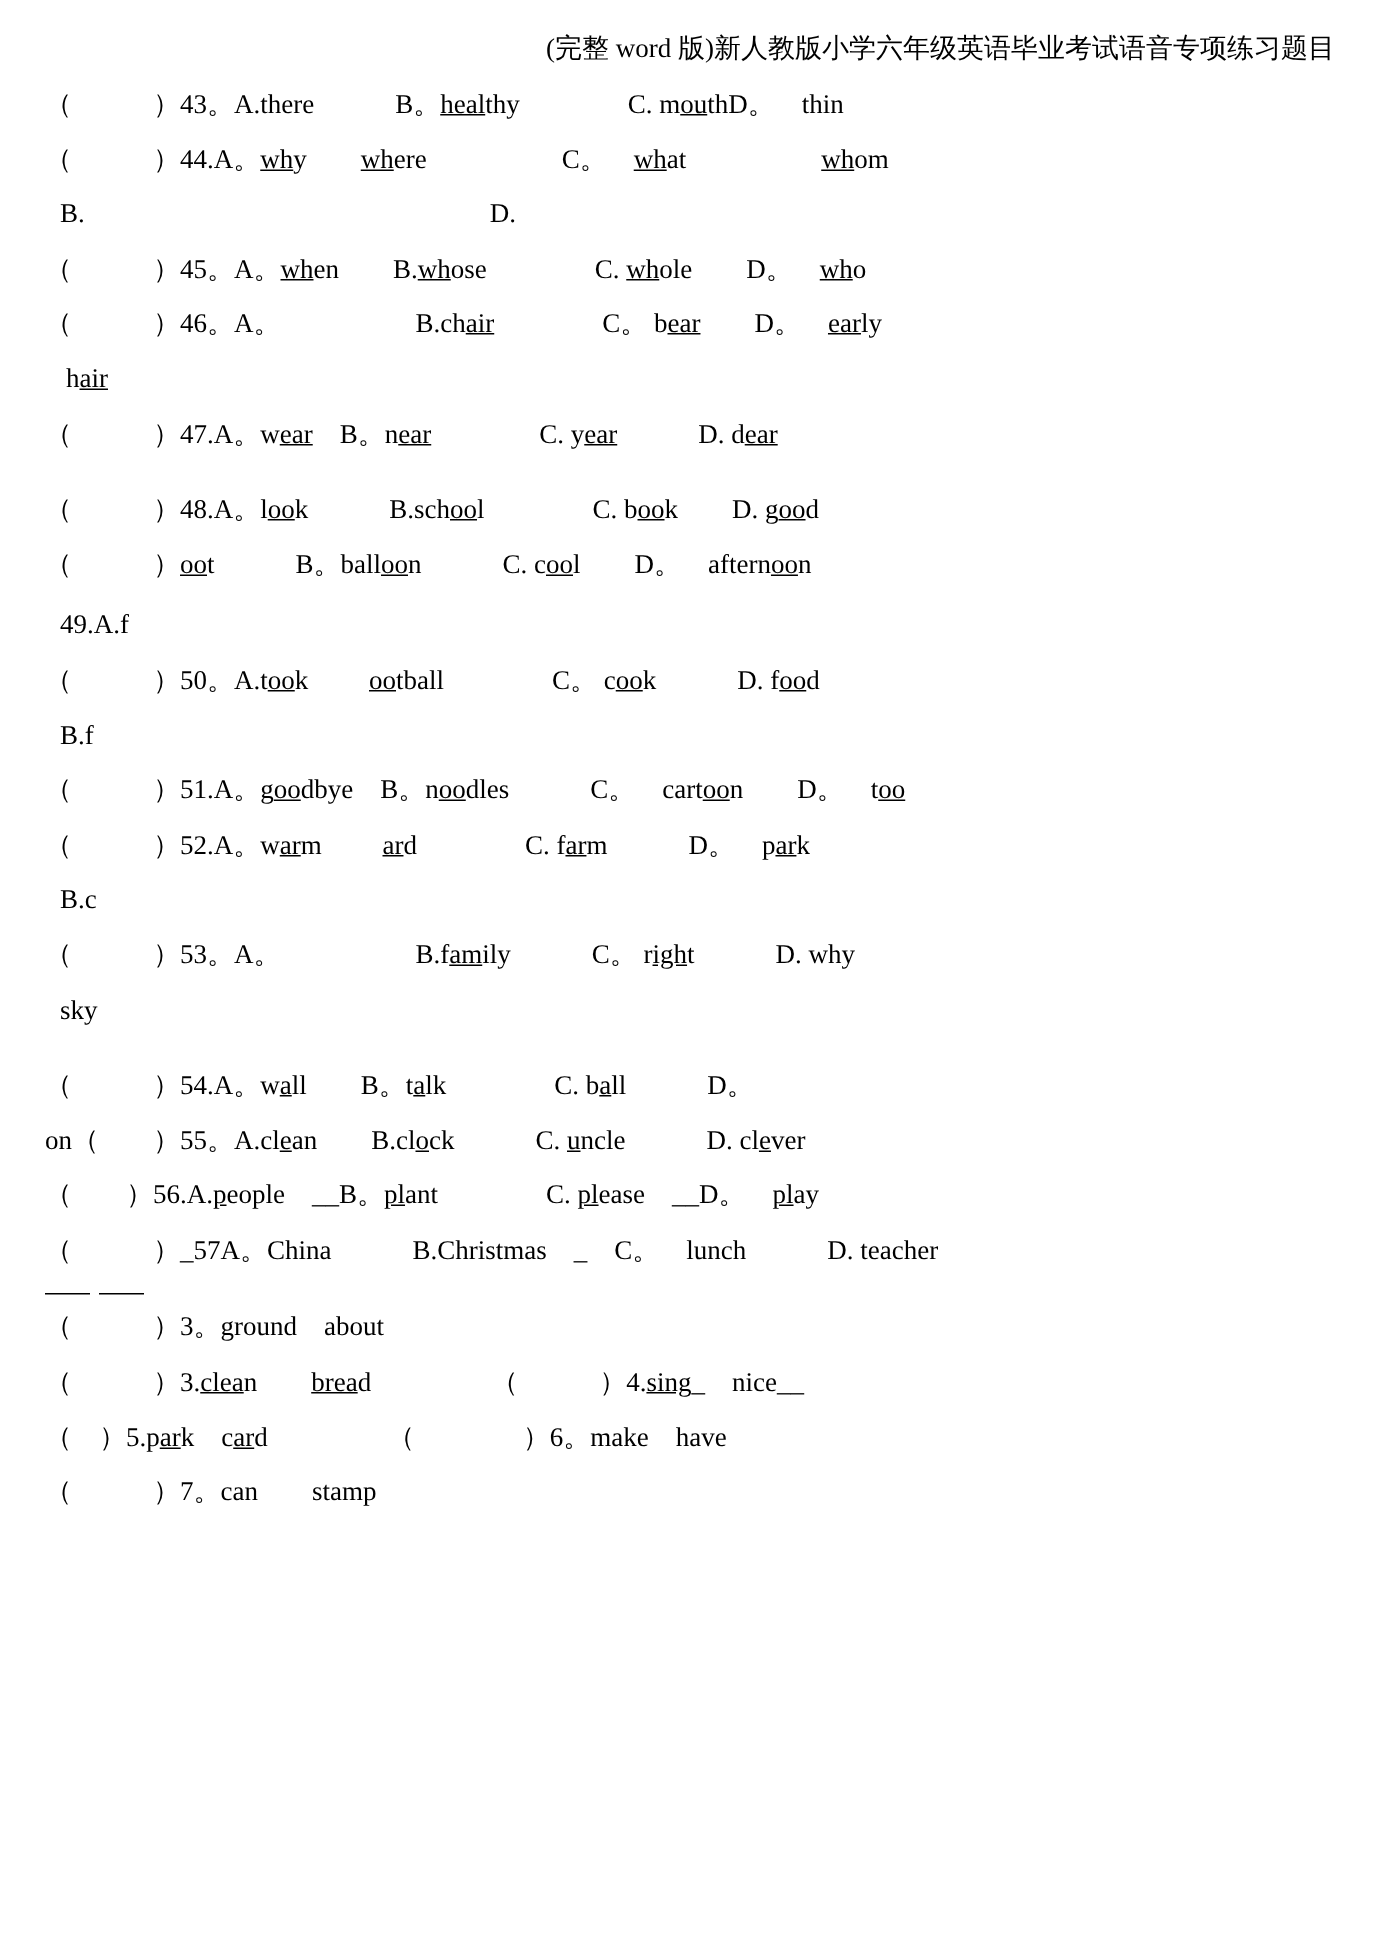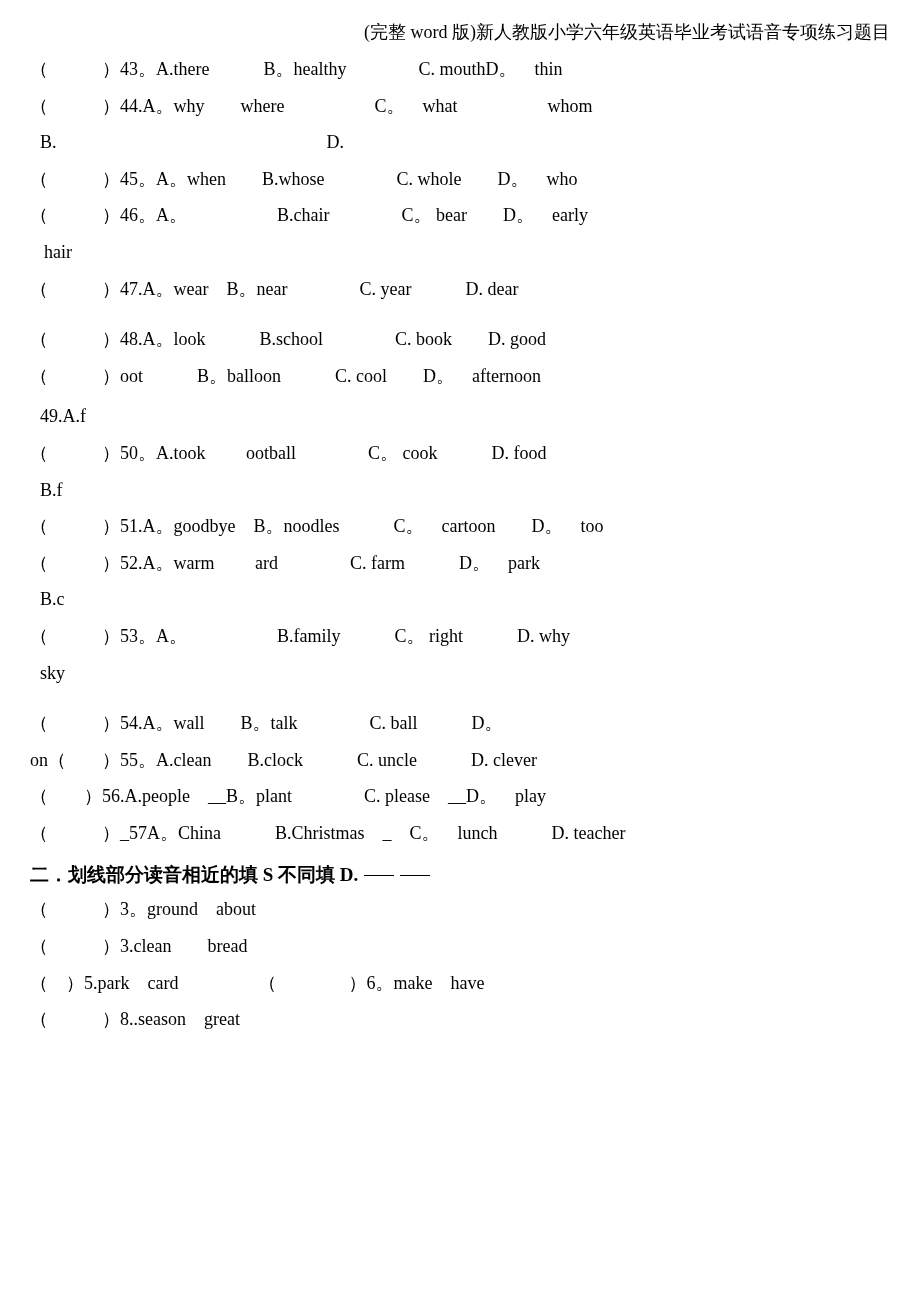--- a/index.html
+++ b/index.html
@@ -25,21 +25,21 @@
       align-items: baseline;
     }
     .section-header {
       font-weight: bold;
       font-size: 19px;
       margin: 12px 0 6px 0;
       display: flex;
       align-items: center;
       gap: 6px;
     }
-    .underline { }
+    .underline { text-decoration: underline; }
     .blank { display: inline-block; min-width: 30px; border-bottom: 1px solid #000; }
   </style>
 </head>
 <body>
 
 <div class="title">(完整 word 版)新人教版小学六年级英语毕业考试语音专项练习题目</div>
 
 <div class="question-line">
   <span>（　　　）43。A.there　　　B。<span class="underline">heal</span>thy　　　　C. m<span class="underline">ou</span>thD。　thin</span>
 </div>
@@ -113,33 +113,33 @@
   <span>on（　　）55。A.cl<span class="underline">e</span>an　　B.cl<span class="underline">o</span>ck　　　C. <span class="underline">u</span>ncle　　　D. cl<span class="underline">e</span>ver</span>
 </div>
 <div class="question-line">
   <span>（　　）56.A.<span class="underline">p</span>eople　__B。<span class="underline">pl</span>ant　　　　C. <span class="underline">pl</span>ease　__D。　<span class="underline">pl</span>ay</span>
 </div>
 <div class="question-line">
   <span>（　　　）_57A。China　　　B.Christmas　_　C。　lunch　　　D. teacher</span>
 </div>
 
 <div class="section-header" style="margin-top:14px;">
-  <span>二．划线部分读音相近的填 S 不同填 D.</span>
   <span class="blank"></span>
   <span class="blank"></span>
 </div>
 
 <div class="question-line" style="justify-content:flex-start; gap:80px;">
   <span>（　　　）3。ground　about</span>
 </div>
 
 <div class="question-line" style="justify-content:flex-start; gap:80px;text-align:center;">
   <span>（　　　）3.<span class="underline">clea</span>n　　<span class="underline">brea</span>d</span>
+  <span>（　　　）4.<span class="underline">sing</span>_　nice__</span>
 </div>
 
 <div class="question-line" style="justify-content:flex-start; gap:80px;">
   <span>（　）5.p<span class="underline">ar</span>k　c<span class="underline">ar</span>d</span>
   <span>（　　　　）6。make　have</span>
 </div>
 
 <div class="question-line" style="justify-content:flex-start; gap:80px;">
-  <span>（　　　）8..season　great</span>
+  <span>（　　　）7。can　　stamp</span>
 </div>
 
 </body></html>

